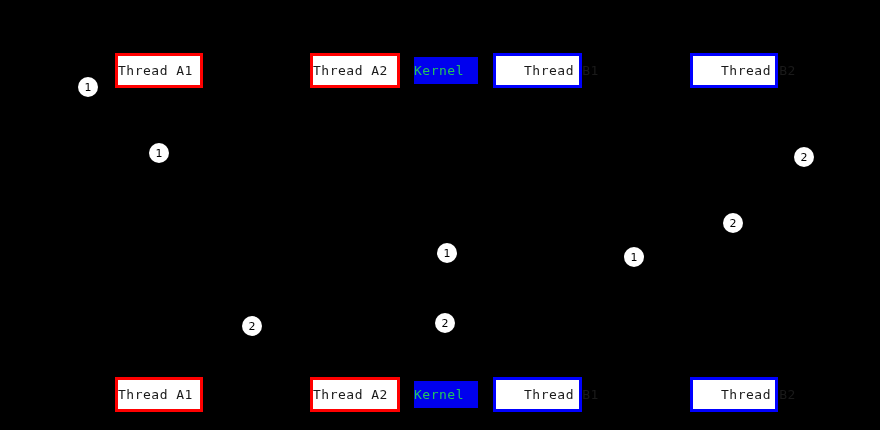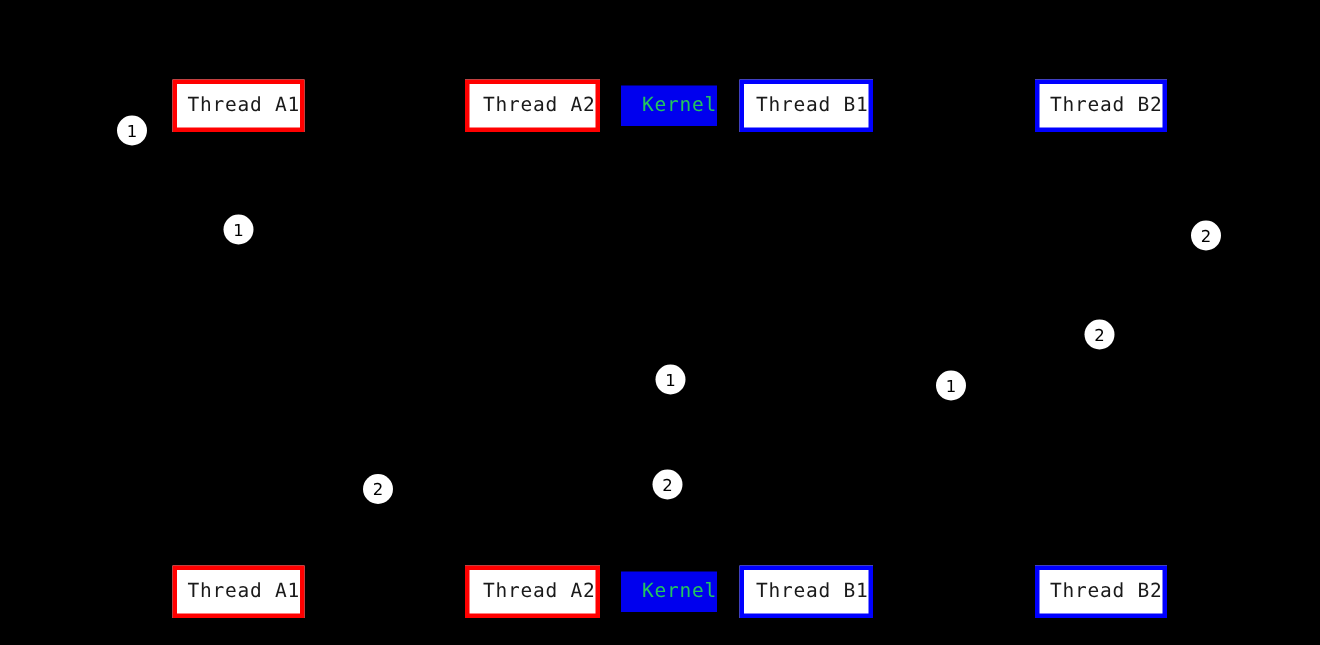--- a/index.html
+++ b/index.html
@@ -20,35 +20,35 @@
     height: 430px;
     background: #000000;
   }
 
   
   .participant {
     position: absolute;
     box-sizing: border-box;
     display: flex;
     align-items: center;
-    justify-content: flex-end;
+    justify-content: flex-start;
     font-family: "DejaVu Sans Mono", "Liberation Mono", monospace;
     font-size: 13px;
     letter-spacing: 0.5px;
     white-space: nowrap;
     line-height: 1;
   }
   .participant.thread {
     background: #ffffff;
     color: #1a1a1a;
     border-style: solid;
     border-width: 3px;
   }
   .participant.red-thread { border-color: #ff0000; }
-  .participant.blue-thread { border-color: #0000ff; }
+  .participant.blue-thread { border-color: #0000ff; padding-left: 28px; }
   .participant.kernel {
     background: #0000ee;
     color: #22c55e;
     border: 0 solid #0000ee;
   }
 
   
   .lifeline {
     position: absolute;
     width: 1px;

